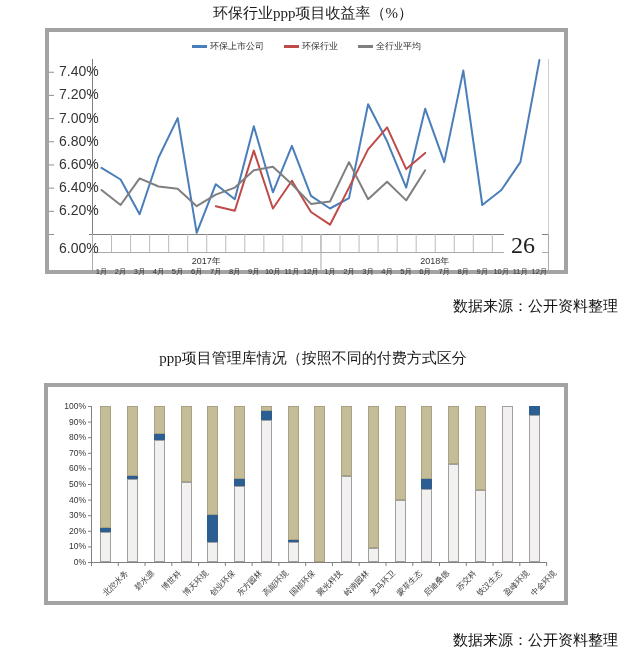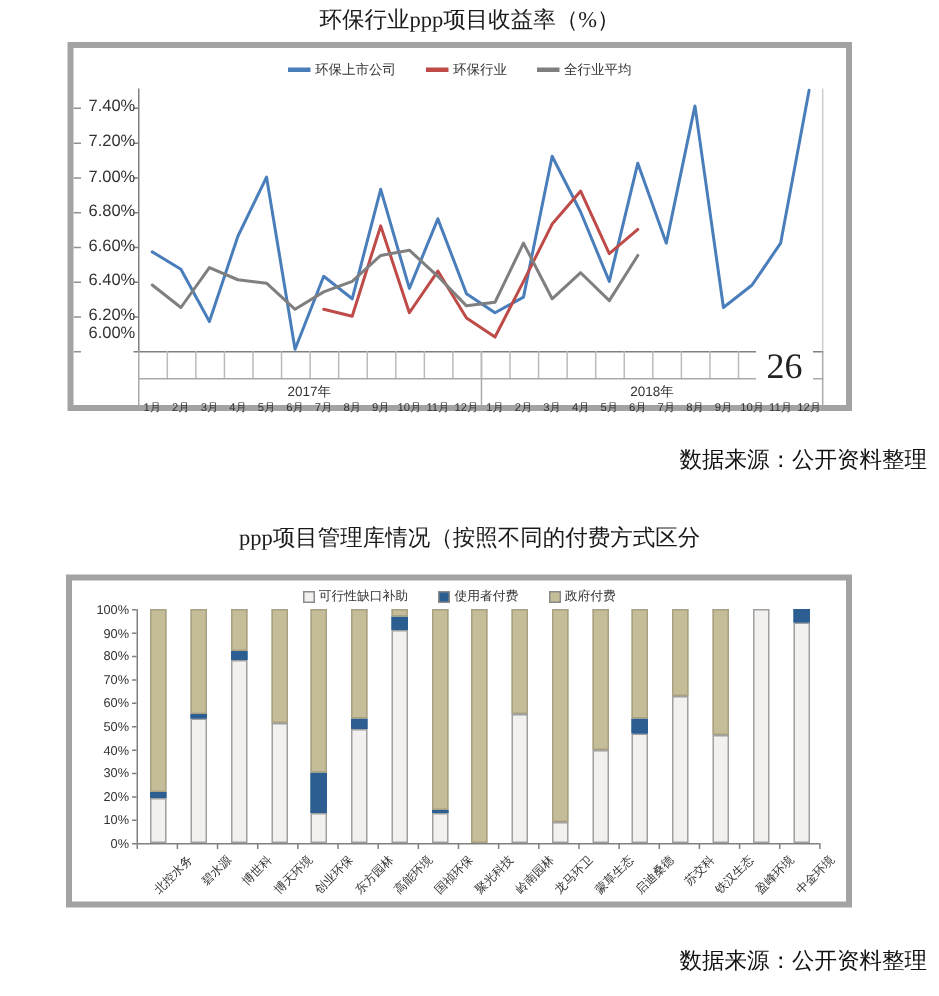--- a/index.html
+++ b/index.html
@@ -12,21 +12,21 @@
   .chartbox{position:absolute;background:#fff;border:4px solid #a3a3a3;padding-left:10px;}
   .chart1{left:45px;top:28px;width:505px;height:238px;}
   .chart2{left:44px;top:383px;width:506px;height:214px;}
   .legend{position:absolute;left:0;width:100%;display:flex;justify-content:center;
     align-items:center;gap:20px;font-size:9px;color:#333;}
   .legend1{top:8px;}
   .legend2{top:5px;font-size:8.5px;}
   .legend-item{display:flex;align-items:center;gap:3px;white-space:nowrap;}
   .line-swatch{display:inline-block;width:15px;height:2.5px;}
   .box-swatch{display:inline-block;width:8px;height:8px;border:1px solid #8a8a8a;box-sizing:border-box;}
-  .ylab1{position:absolute;left:10px;width:30px;text-align:right;font-size:11px;color:#333;line-height:11px;}
+  .ylab1{position:absolute;left:10px;width:30px;text-align:right;font-size:14px;color:#333;line-height:11px;}
   .mlab{position:absolute;width:20px;text-align:center;font-size:7.5px;color:#333;line-height:14px;margin-top:28px;}
   .yearlab{position:absolute;width:80px;text-align:center;font-size:9px;color:#333;line-height:15px;}
   .ylab2{position:absolute;left:6px;width:32px;text-align:right;font-size:8.5px;color:#333;line-height:10px;}
   .barseg{position:absolute;box-sizing:border-box;}
   .catlab{position:absolute;white-space:nowrap;font-size:8px;color:#333;
     transform:rotate(-45deg);transform-origin:100% 0;}
   .pagenum{position:absolute;left:504px;top:230px;width:38px;height:31px;background:#fff;
     font-family:"Liberation Serif",serif;font-size:24px;color:#222;text-align:center;
     line-height:31px;z-index:6;}
   svg{position:absolute;left:0;top:0;}
@@ -98,21 +98,21 @@
         <span class="legend-item">
           <span class="line-swatch" style="background: rgb(190, 75, 72);"></span>
           <span>环保行业</span>
         </span>
         <span class="legend-item">
           <span class="line-swatch" style="background: rgb(127, 127, 127);"></span>
           <span>全行业平均</span>
         </span>
       </div>
     <div>
-        <div class="ylab1" style="top: 185px;">6.00%</div>
+        <div class="ylab1" style="top: 211px;">6.00%</div>
         <div class="ylab1" style="top: 173.32px; text-align: center;">6.20%</div>
         <div class="ylab1" style="top: 150.14px;">6.40%</div>
         <div class="ylab1" style="top: 126.96px;">6.60%</div>
         <div class="ylab1" style="top: 103.78px; text-align: right;">6.80%</div>
         <div class="ylab1" style="top: 80.6px;">7.00%</div>
         <div class="ylab1" style="top: 57.42px;">7.20%</div>
         <div class="ylab1" style="top: 34.24px;">7.40%</div>
       </div>
     <div>
         <div class="mlab" style="left: 42.52px; top: 205px;">1月</div>
@@ -177,34 +177,20 @@
         <line x1="40" y1="144.3" x2="43" y2="144.3" stroke="#808080" stroke-width="1"></line>
         <line x1="40" y1="128.7" x2="43" y2="128.7" stroke="#808080" stroke-width="1"></line>
         <line x1="40" y1="113.1" x2="43" y2="113.1" stroke="#808080" stroke-width="1"></line>
         <line x1="40" y1="97.5" x2="43" y2="97.5" stroke="#808080" stroke-width="1"></line>
         <line x1="40" y1="81.89999999999999" x2="43" y2="81.89999999999999" stroke="#808080" stroke-width="1"></line>
         <line x1="40" y1="66.3" x2="43" y2="66.3" stroke="#808080" stroke-width="1"></line>
         <line x1="40" y1="50.69999999999999" x2="43" y2="50.69999999999999" stroke="#808080" stroke-width="1"></line>
         <line x1="40" y1="35.099999999999994" x2="43" y2="35.099999999999994" stroke="#808080" stroke-width="1"></line>
         <line x1="40" y1="19.5" x2="43" y2="19.5" stroke="#808080" stroke-width="1"></line>
       </svg>
-    <div class="legend legend2">
-        <span class="legend-item">
-          <span class="box-swatch" style="background: rgb(242, 241, 239);"></span>
-          <span>可行性缺口补助</span>
-        </span>
-        <span class="legend-item">
-          <span class="box-swatch" style="background: rgb(45, 94, 146);"></span>
-          <span>使用者付费</span>
-        </span>
-        <span class="legend-item">
-          <span class="box-swatch" style="background: rgb(196, 189, 151);"></span>
-          <span>政府付费</span>
-        </span>
-      </div>
     <div>
         <div class="ylab2" style="top: 170px;">0%</div>
         <div class="ylab2" style="top: 154.4px;">10%</div>
         <div class="ylab2" style="top: 138.8px;">20%</div>
         <div class="ylab2" style="top: 123.2px;">30%</div>
         <div class="ylab2" style="top: 107.6px; text-align: right;">40%</div>
         <div class="ylab2" style="top: 92px;">50%</div>
         <div class="ylab2" style="top: 76.4px;">60%</div>
         <div class="ylab2" style="top: 60.8px;">70%</div>
         <div class="ylab2" style="top: 45.2px;">80%</div>

